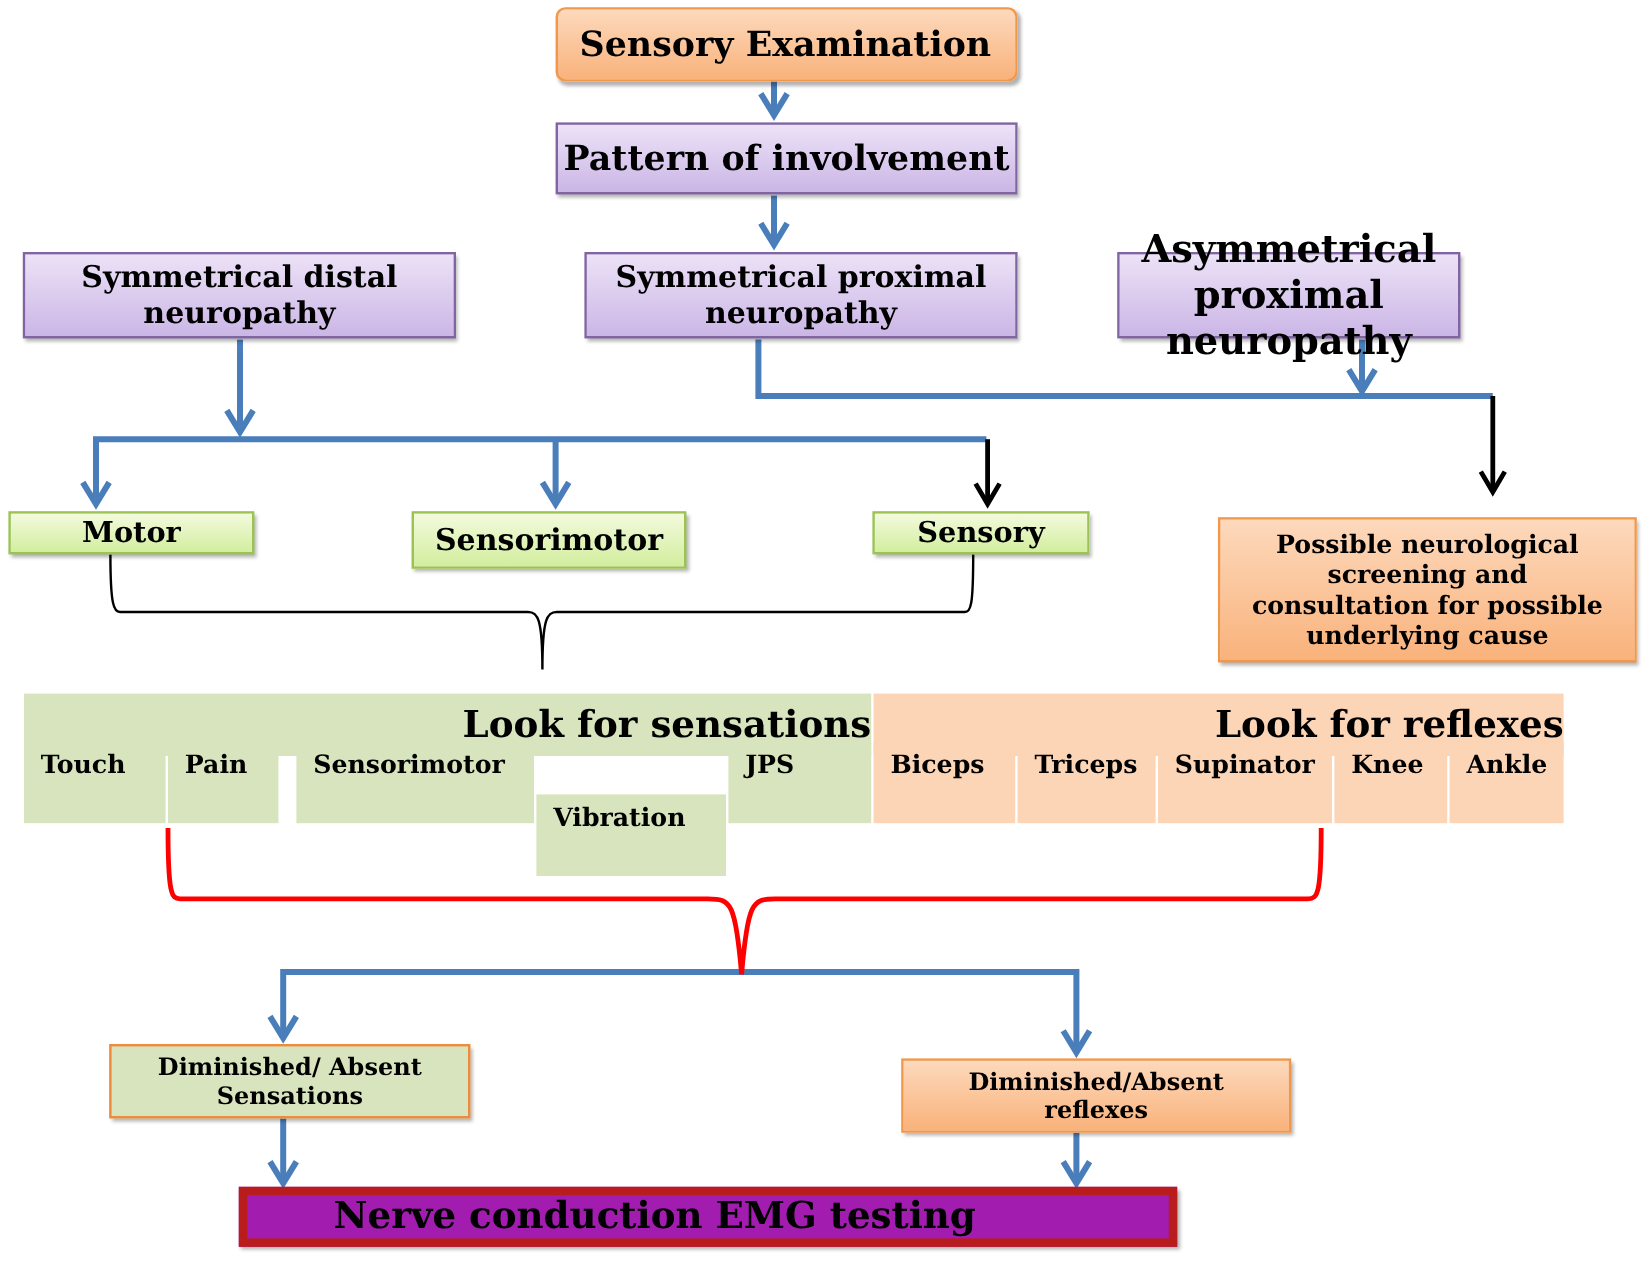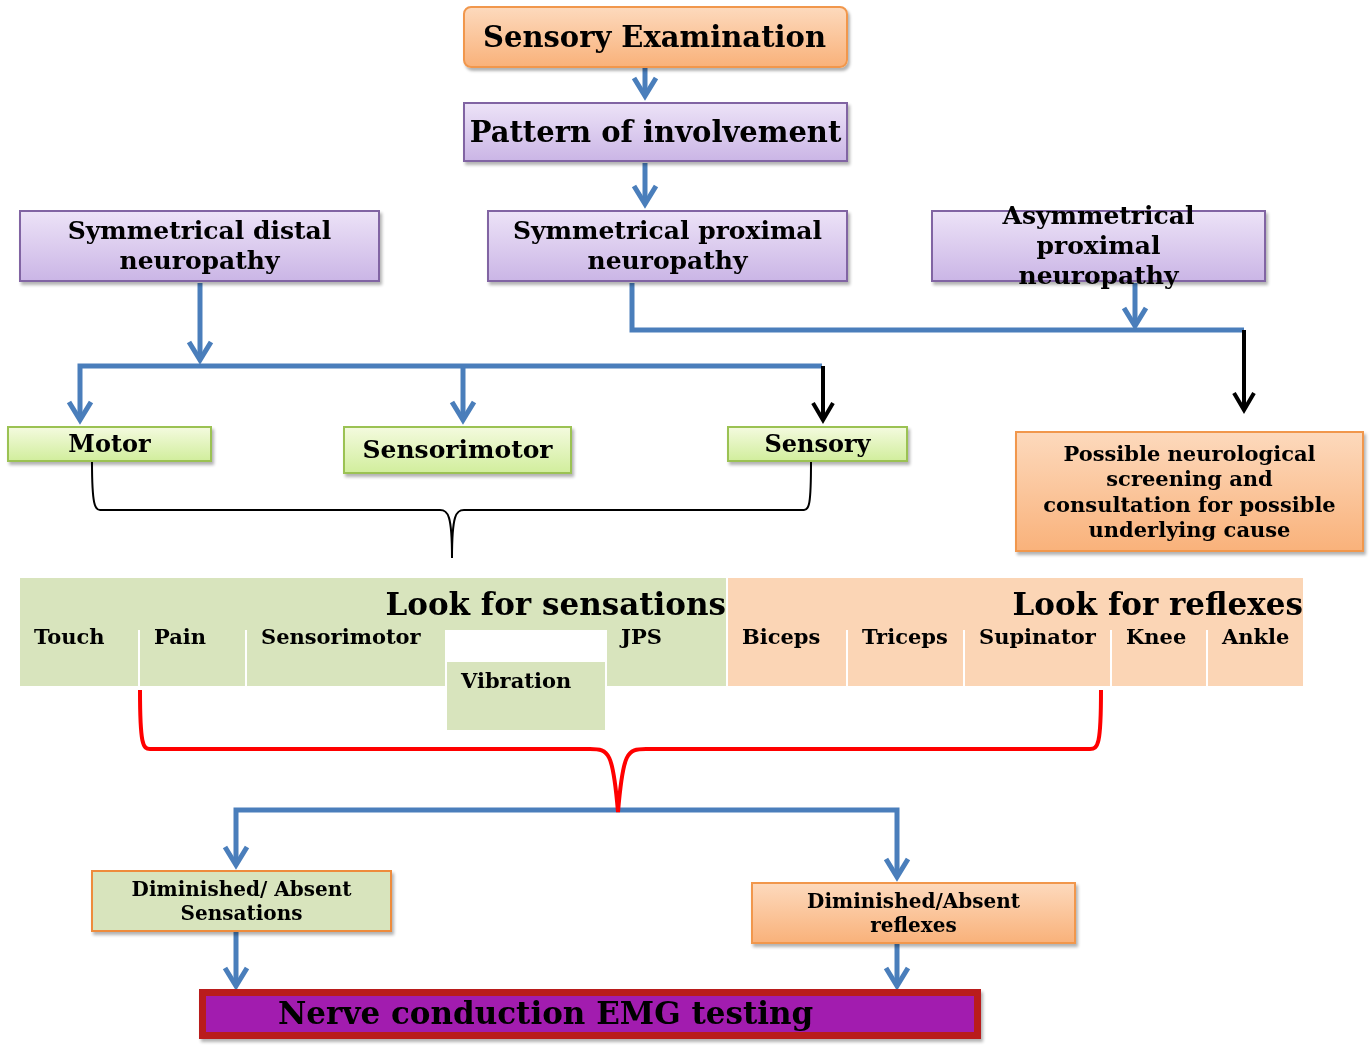--- a/index.html
+++ b/index.html
@@ -77,21 +77,21 @@
 </div>
 
 <div class="box purple" style="left:19px;top:210px;width:361px;height:72px;font-size:25px;padding:0 40px;">
   <span>Symmetrical distal neuropathy</span>
 </div>
 
 <div class="box purple" style="left:487px;top:210px;width:361px;height:72px;font-size:25px;padding:0 20px;">
   <span>Symmetrical proximal neuropathy</span>
 </div>
 
-<div class="box purple" style="left:931px;top:210px;width:335px;height:72px;font-size:25px;padding:0 20px;">
+<div class="box purple" style="left:931px;top:210px;width:286px;height:72px;font-size:32px;padding:0 20px;">
   <span>Asymmetrical proximal neuropathy</span>
 </div>
 
 <div class="box green" style="left:7px;top:426px;width:205px;height:36px;font-size:24px;">
   <span>Motor</span>
 </div>
 
 <div class="box green" style="left:343px;top:426px;width:229px;height:48px;font-size:25px;">
   <span>Sensorimotor</span>
 </div>
@@ -102,21 +102,21 @@
 
 <div class="box orange" style="left:1015px;top:413px;width:349px;height:121px;font-size:21px;padding:0 14px;margin-top:18px;">
   <span>Possible neurological screening and consultation for possible underlying cause</span>
 </div>
 
 <div>
   <div class="cell g head" style="left:20px;top:560px;width:706px;height:52px;">
     <span>Look for sensations</span>
   </div>
   <div class="cell g item" style="left:20px;top:618px;width:118px;height:68px;"><span>Touch</span></div>
-  <div class="cell g item" style="left:140px;top:618px;width:105px;height:68px;"><span>Pain</span></div>
+  <div class="cell g item" style="left:140px;top:618px;width:92px;height:68px;"><span>Pain</span></div>
   <div class="cell g item" style="left:247px;top:618px;width:198px;height:68px;"><span>Sensorimotor</span></div>
   <div class="cell g item" style="left:447px;top:618px;width:158px;height:68px;margin-top:44px;"><span>Vibration</span></div>
   <div class="cell g item" style="left:607px;top:618px;width:119px;height:68px;"><span>JPS</span></div>
 </div>
 
 <div>
   <div class="cell o head" style="left:728px;top:560px;width:575px;height:52px;">
     <span>Look for reflexes</span>
   </div>
   <div class="cell o item" style="left:728px;top:618px;width:118px;height:68px;"><span>Biceps</span></div>

